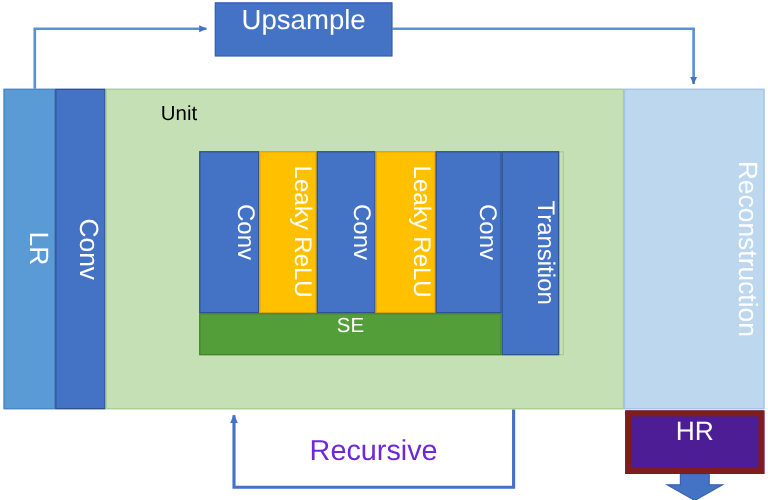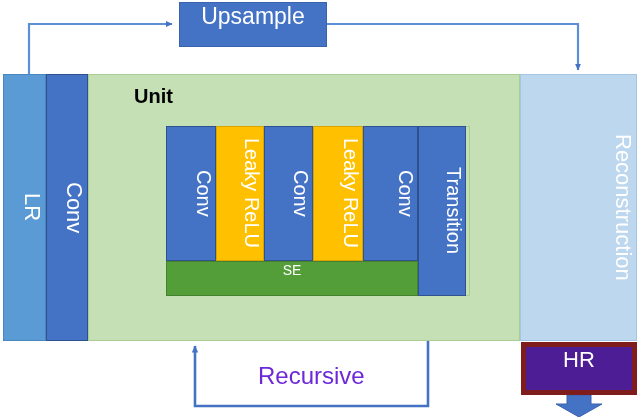--- a/index.html
+++ b/index.html
@@ -70,22 +70,21 @@
     left: 88px; top: 74px;
     width: 432px; height: 267px;
     background: #C5E0B4;
     border: 1px solid #A9CE93;
     display: block;
   }
   #unit-label {
     position: absolute;
     left: 45px; top: 10px;
     color: #000000;
-    font-size: 20px;
-    font-weight: bold;
+    font-size: 17px;
   }
   #reconstruction-box {
     left: 520px; top: 74px;
     width: 117px; height: 267px;
     background: #BDD7EE;
     border: 1px solid #A3C6E6;
     color: #ffffff;
     font-size: 22px;
   }
 
@@ -120,21 +119,21 @@
     background: #4472C4;
     border: 1px solid #2F528F;
     font-size: 20px;
   }
 
   #se-box {
     left: 166px; top: 261px;
     width: 252px; height: 35px;
     background: #549E3A;
     border: 1px solid #44822F;
-    font-size: 14px;
+    font-size: 17px;
   }
 
   
   #hr-box {
     left: 521px; top: 342px;
     width: 116px; height: 53px;
     background: #4c1d95;
     border: 5px solid #7f1d1d;
     font-size: 22px;
   }

